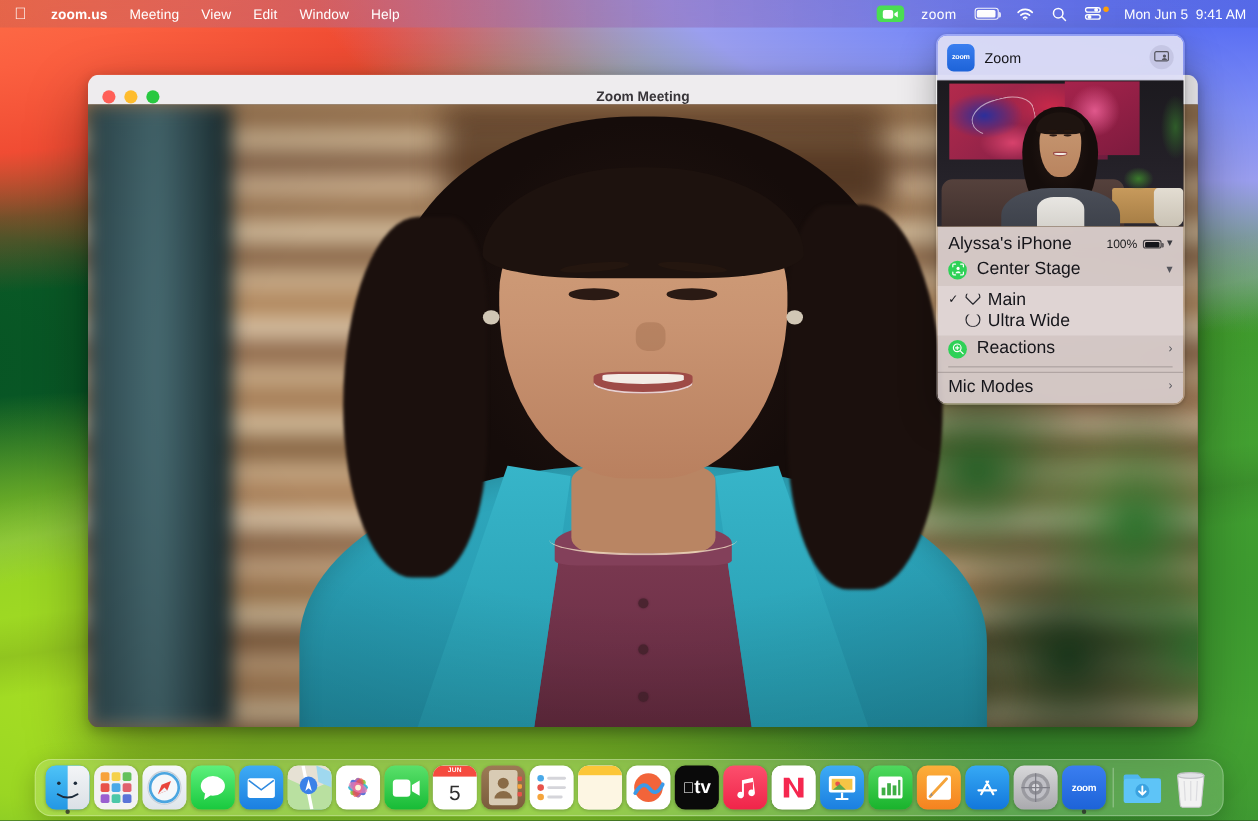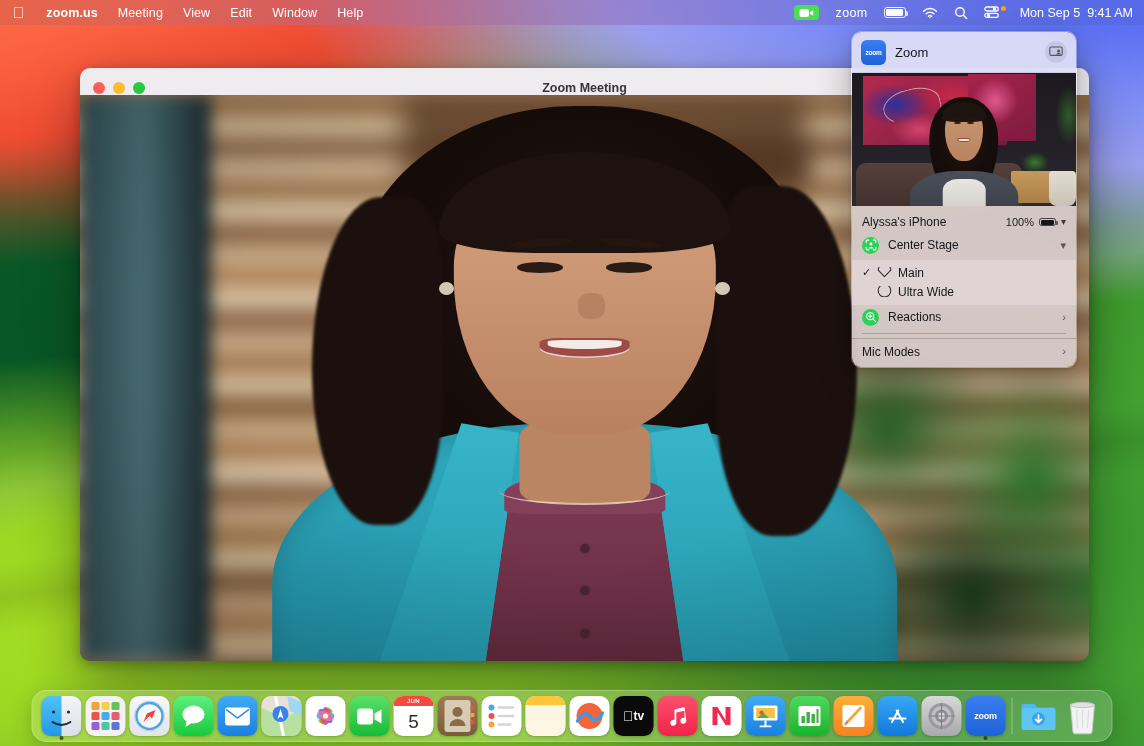--- a/index.html
+++ b/index.html
@@ -461,21 +461,21 @@
   .panel-body {
     background:rgba(214,203,203,0.93);
     backdrop-filter:blur(30px);
     padding:5px 0 4px 0;
   }
   .row {
     display:flex; align-items:center; height:24px;
     padding:0 10px; position:relative;
   }
   .row-device { height:22px; }
-  .row-label { font-size:12px; color:#15151a; }
+  .row-label { font-size:16px; color:#15151a; }
   .row-label-strong { font-weight:500; }
   .row-right {
     margin-left:auto; display:flex; align-items:center; gap:5px;
     font-size:11px; color:#1b1b1e;
   }
   .mini-batt {
     width:17px; height:8.5px; border:1.1px solid rgba(20,20,25,0.75);
     border-radius:2.4px; position:relative; display:flex; align-items:center;
   }
   .mini-batt::after {
@@ -656,21 +656,21 @@
     <div class="mb-r-item">
       <svg width="15" height="13" viewBox="0 0 15 13" fill="none" stroke="#fff" stroke-width="1.3" stroke-linecap="round">
         <rect x="0.8" y="1" width="13.4" height="4" rx="2"></rect>
           <circle cx="10.5" cy="3" r="1.1" fill="#fff"></circle>
         <rect x="0.8" y="7.4" width="13.4" height="4" rx="2"></rect>
           <circle cx="4.5" cy="9.4" r="1.1" fill="#fff"></circle>
       </svg>
       <div class="cc-dot"></div>
     </div>
     <div class="mb-r-item mb-clock">
-      <span>Mon Sep 5</span>
+      <span>Mon Jun 5</span>
       <span>9:41 AM</span>
     </div>
   </div>
 </div>
 
 <div id="zoom-window">
   <div id="titlebar">
     <div class="lights">
       <div class="light l-red"></div>
       <div class="light l-yellow"></div>
@@ -980,21 +980,21 @@
       <svg width="40" height="40" viewBox="0 0 40 40">
         <circle cx="20" cy="20" r="13" fill="#f2643a"></circle>
         <path d="M8 25 Q15 13 21 21 Q27 29 33 17" stroke="#3b9ae8" stroke-width="3.4" fill="none" stroke-linecap="round"></path>
       </svg>
     </div>
   </div>
 
   <div class="dock-item">
     <div class="dock-ico ic-appletv">
       <span style="font-size:14px"></span>
-        <span style="font-size:12px">tv</span>
+        <span style="font-size:17px">tv</span>
     </div>
   </div>
 
   <div class="dock-item">
     <div class="dock-ico ic-music">
       <svg width="22" height="22" viewBox="0 0 22 22" fill="#fff">
         <path d="M18 2 L8 4.4 V15 a3 3 0 1 0 1.8 2.7 V7.6 L18 5.8 V13 a3 3 0 1 0 1.8 2.7 Z"></path>
       </svg>
     </div>
   </div>

